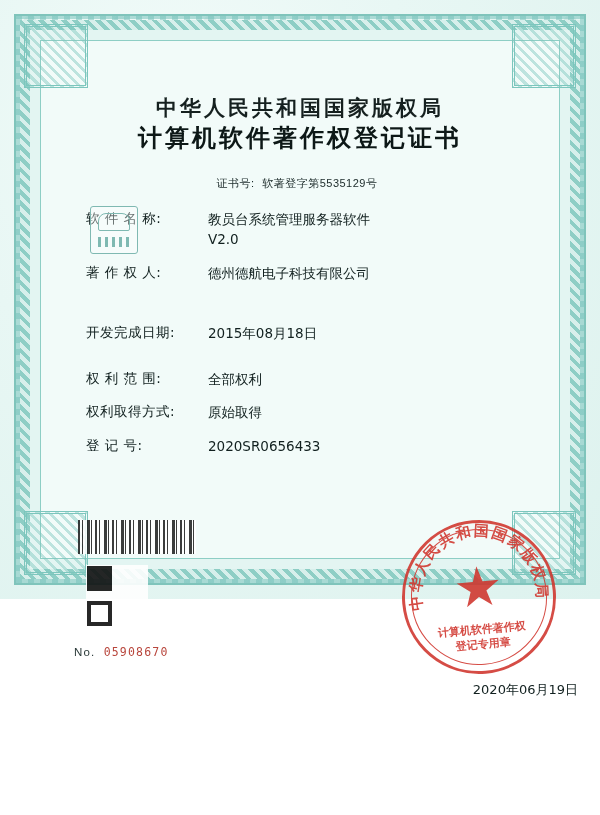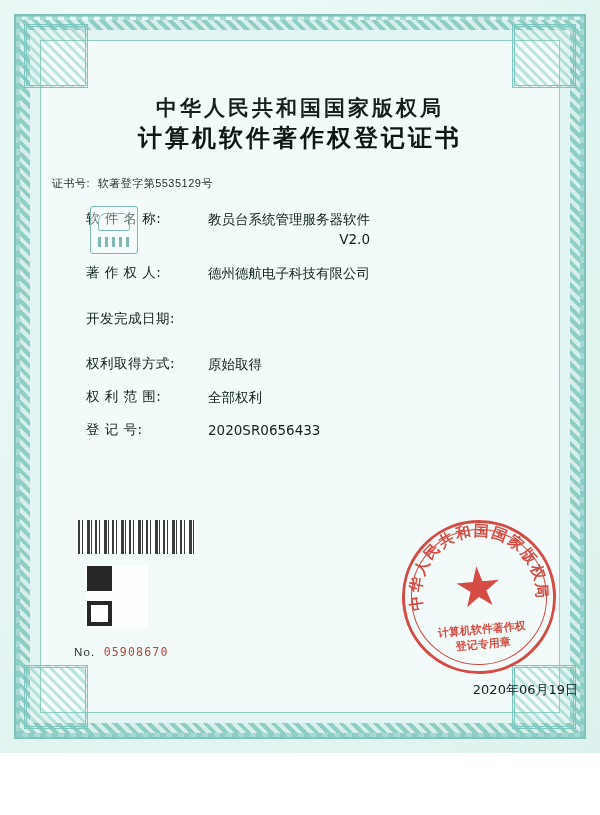--- a/index.html
+++ b/index.html
@@ -10,21 +10,21 @@
   body {
     width: 600px;
     height: 815px;
     font-family: "Liberation Sans", sans-serif;
     overflow: hidden;
   }
 
   #certificate {
     position: relative;
     width: 600px;
-    height: 753px;
+    height: 599px;
     background:
       radial-gradient(ellipse at 30% 20%, #f2fbf9 0%, #e8f7f4 40%, #ddf2ee 100%);
     box-sizing: border-box;
   }
 
   
   .watermark-layer {
     position: absolute;
     inset: 0;
     background-image:
@@ -87,21 +87,21 @@
   }
   .title-sub {
     font-family: "DejaVu Serif", "Liberation Serif", serif;
     font-size: 24px;
     font-weight: bold;
     letter-spacing: 3px;
     color: #0d1817;
   }
 
   .cert-number {
-    text-align: left;
+    text-align: center;
     font-size: 11px;
     color: #1b2a29;
     margin-top: 22px;
     padding-right: 6px;
     letter-spacing: 0.5px;
   }
   .cert-number .cn-label { margin-right: 4px; }
 
   .emblem {
     position: absolute;
@@ -147,23 +147,22 @@
     letter-spacing: 0.5px;
     font-family: "DejaVu Sans", "Liberation Sans", sans-serif;
     padding-top: 1px;
   }
   .field-value {
     font-size: 13.5px;
     color: #11201f;
     line-height: 1.5;
     font-family: "DejaVu Sans", "Liberation Sans", sans-serif;
     white-space: pre-line;
-    text-align: right;
-  }
-  .row-gap-big { margin-bottom: 26px; }
+  }
+  .row-gap-big { margin-bottom: 40px; }
 
   .statement {
     margin-top: 26px;
     padding: 0 10px 0 34px;
     font-size: 13.5px;
     line-height: 2.0;
     color: #11201f;
     font-family: "DejaVu Sans", "Liberation Sans", sans-serif;
   }
   .statement .indent { display: inline-block; width: 26px; }
@@ -313,33 +312,34 @@
 V2.0</div>
       </div>
 
       <div class="field-row row-gap-big">
         <div class="field-label">著 作 权 人:</div>
         <div class="field-value">德州德航电子科技有限公司</div>
       </div>
 
       <div class="field-row">
         <div class="field-label">开发完成日期:</div>
-      </div>
-
-      <div class="field-row">
+        <div class="field-value">2015年08月18日</div>
+      </div>
+
+      <div class="field-row">
+      </div>
+
+      <div class="field-row">
+        <div class="field-label">权 利 范 围:</div>
+        <div class="field-value">全部权利</div>
       </div>
 
       <div class="field-row">
         <div class="field-label">权利取得方式:</div>
         <div class="field-value">原始取得</div>
-      </div>
-
-      <div class="field-row">
-        <div class="field-label">权 利 范 围:</div>
-        <div class="field-value">全部权利</div>
       </div>
 
       <div class="field-row">
         <div class="field-label">登 记 号:</div>
         <div class="field-value">2020SR0656433</div>
       </div>
 
     </div>
 
 

